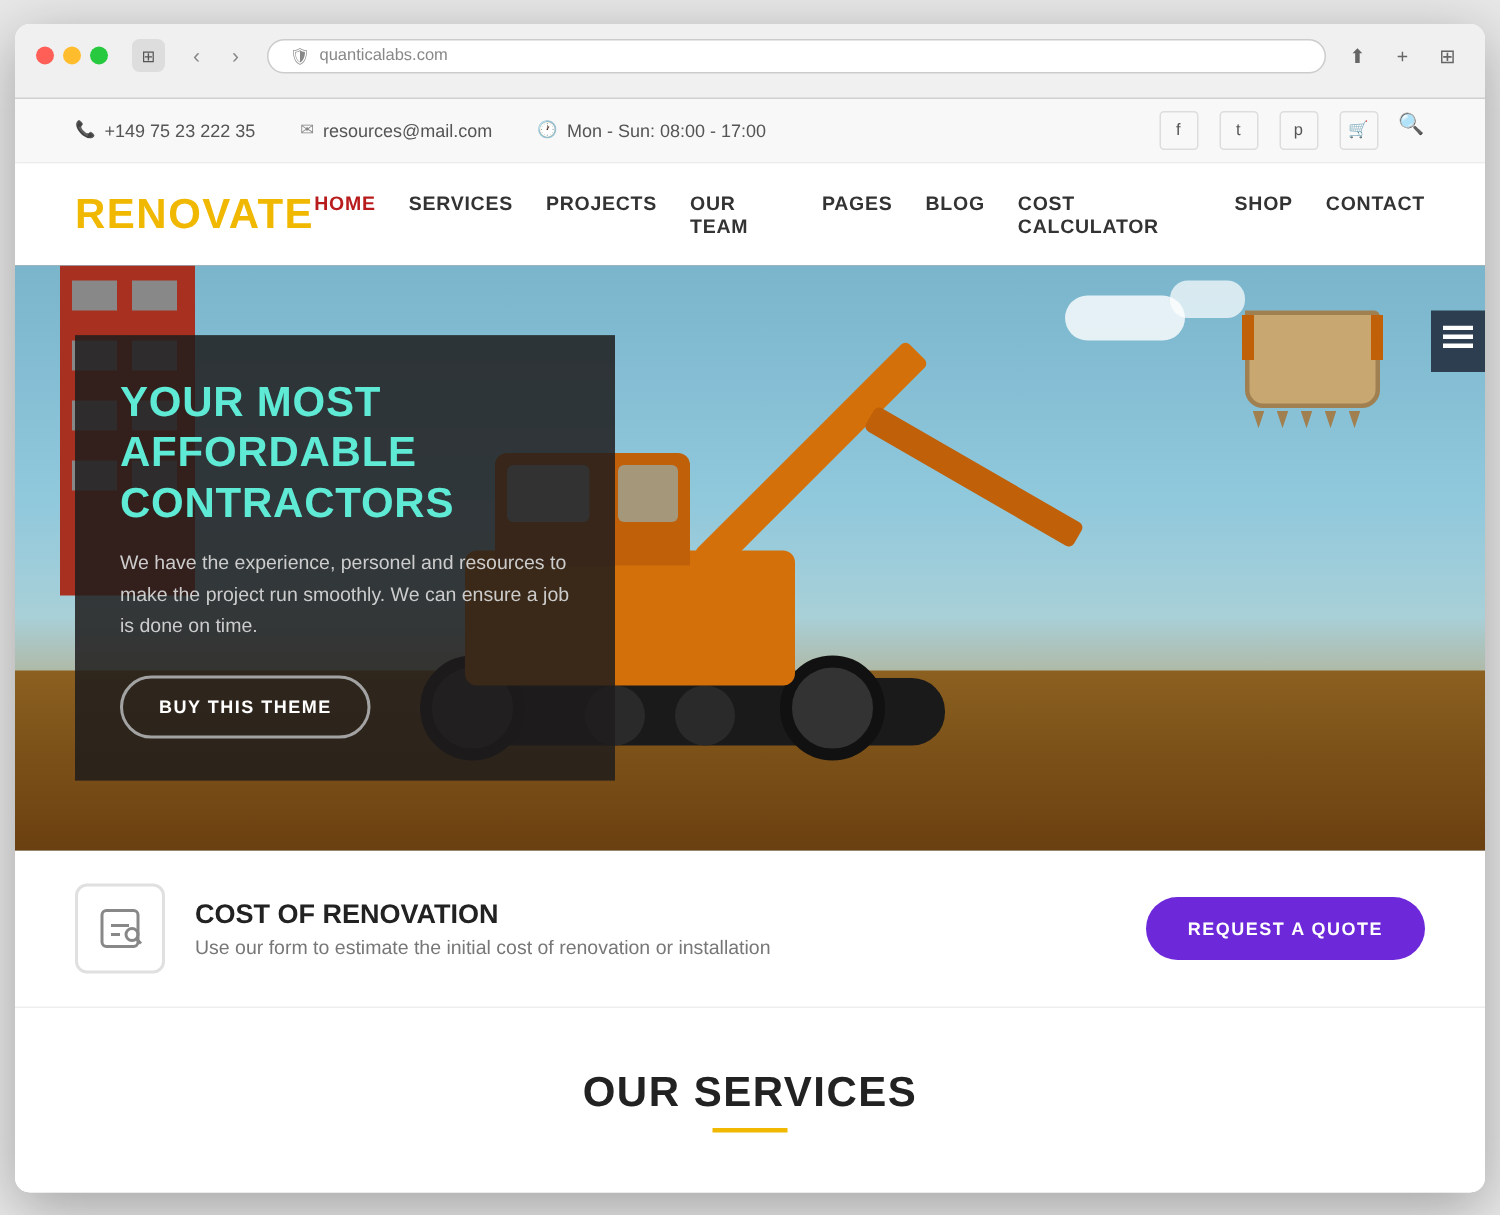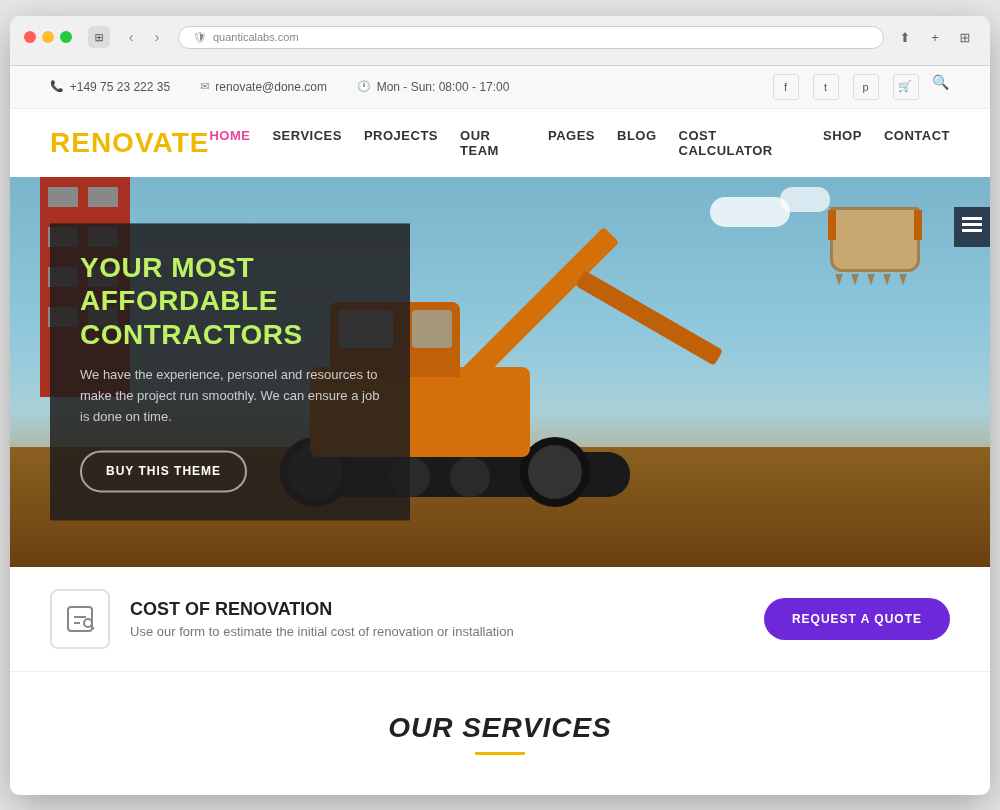--- a/index.html
+++ b/index.html
@@ -141,21 +141,21 @@
       z-index: 10;
     }
     .hero-text-box {
       background: rgba(30, 28, 28, 0.85);
       padding: 28px 30px;
       max-width: 360px;
     }
     .hero-title {
       font-size: 28px;
       font-weight: 900;
-      color: #bef264;
+      color: #5eead4;
       text-transform: uppercase;
       line-height: 1.2;
       margin-bottom: 14px;
       letter-spacing: 0.5px;
     }
     .hero-subtitle {
       font-size: 13px;
       color: #ccc;
       line-height: 1.6;
       margin-bottom: 22px;
@@ -234,21 +234,20 @@
       background: #fff;
       text-align: center;
     }
     .services-title {
       font-size: 28px;
       font-weight: 800;
       color: #222;
       text-transform: uppercase;
       letter-spacing: 1px;
       margin-bottom: 8px;
-      font-style: italic;
     }
     .services-underline {
       width: 50px;
       height: 3px;
       background: #f0b800;
       margin: 0 auto;
     }
   </style>
 </head>
 <body>
@@ -283,39 +282,39 @@
 
   <div class="website">
 
     <div class="top-bar">
       <div class="top-bar-item">
         <span class="top-bar-icon">📞</span>
         <span>+149 75 23 222 35</span>
       </div>
       <div class="top-bar-item">
         <span class="top-bar-icon">✉</span>
-        <span>renovate@done.com</span>
+        <span>resources@mail.com</span>
       </div>
       <div class="top-bar-item">
         <span class="top-bar-icon">🕐</span>
         <span>Mon - Sun: 08:00 - 17:00</span>
       </div>
       <div class="top-bar-right">
         <div class="social-icon">f</div>
         <div class="social-icon">t</div>
         <div class="social-icon">p</div>
         <div class="social-icon">🛒</div>
         <div class="search-icon-top">🔍</div>
       </div>
     </div>
 
     <nav class="navbar">
       <div class="logo">RENOVATE</div>
       <div class="nav-links">
-        <a class="nav-link active" style="color: #ec4899;">HOME</a>
+        <a class="nav-link active" style="color: #b91c1c;">HOME</a>
         <a class="nav-link">SERVICES</a>
         <a class="nav-link">PROJECTS</a>
         <a class="nav-link">OUR TEAM</a>
         <a class="nav-link">PAGES</a>
         <a class="nav-link">BLOG</a>
         <a class="nav-link">COST CALCULATOR</a>
         <a class="nav-link">SHOP</a>
         <a class="nav-link">CONTACT</a>
       </div>
     </nav>

